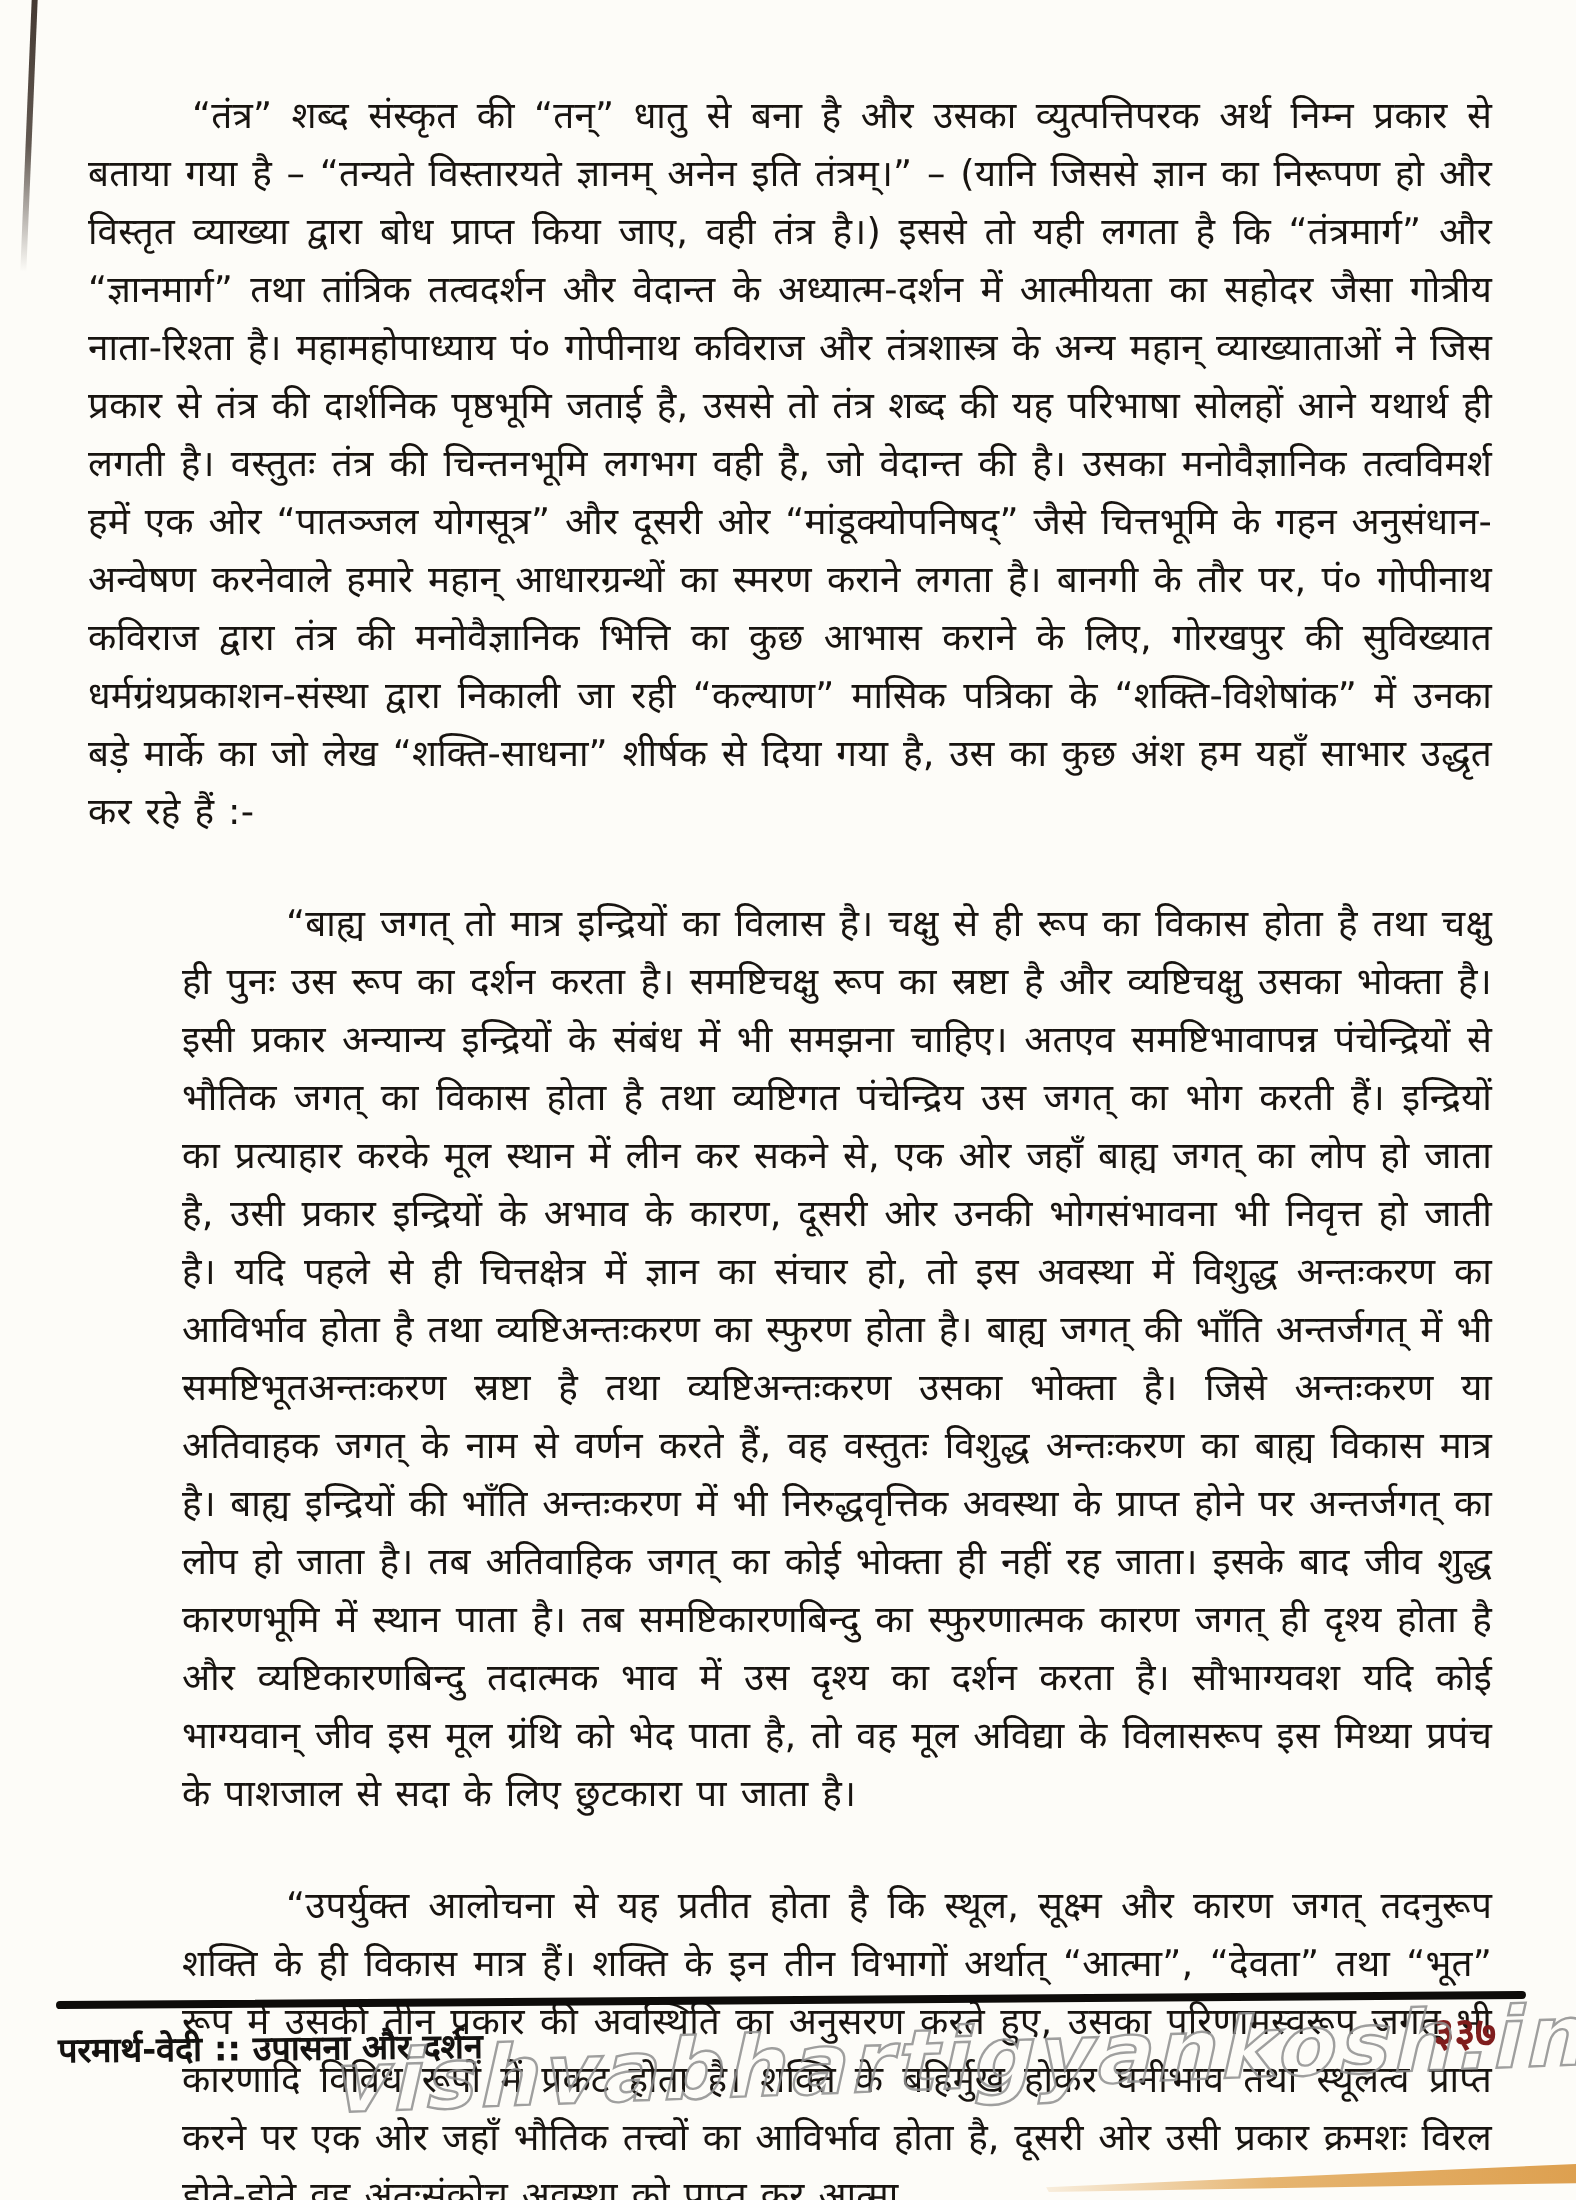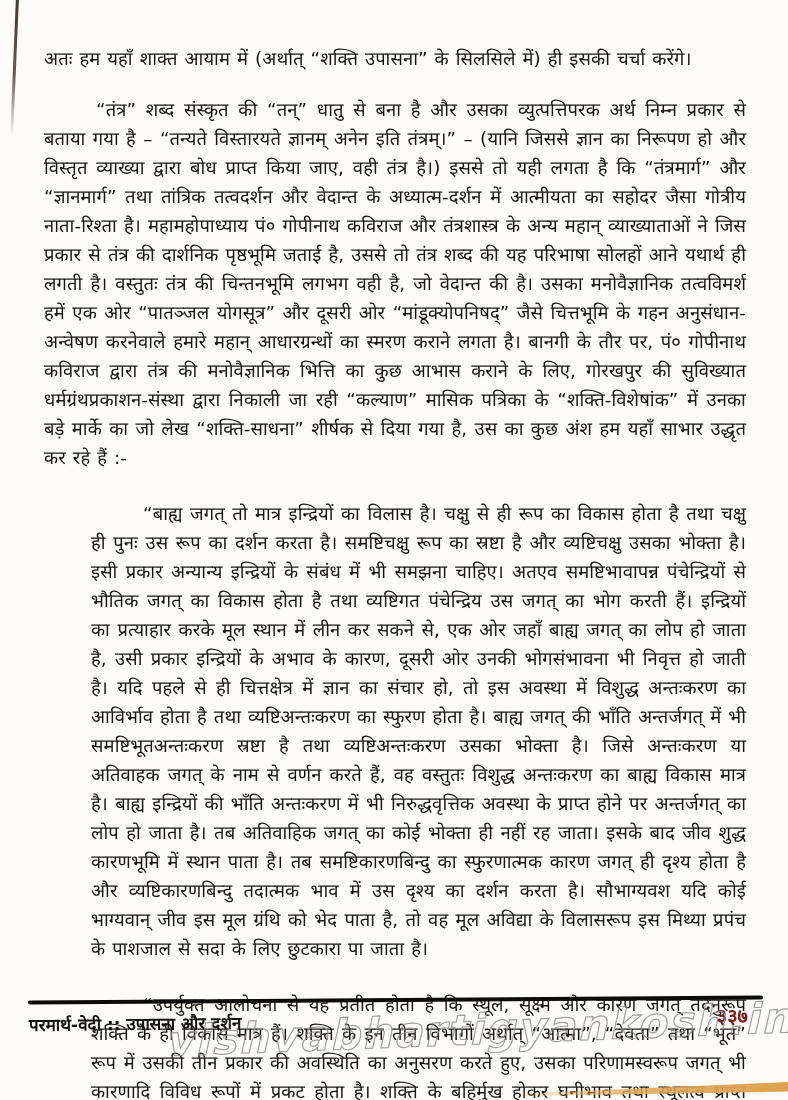--- a/index.html
+++ b/index.html
@@ -92,21 +92,20 @@
   }
 </style>
 </head>
 <body>
 
 <div class="page">
 
   <div class="scan-edge-left"></div>
 
   <div class="textblock">
-    <p>अतः हम यहाँ शाक्त आयाम में (अर्थात् “शक्ति उपासना” के सिलसिले में) ही इसकी चर्चा करेंगे।</p>
     <p class="indent">“तंत्र” शब्द संस्कृत की “तन्” धातु से बना है और उसका व्युत्पत्तिपरक अर्थ निम्न प्रकार से बताया गया है – “तन्यते विस्तारयते ज्ञानम् अनेन इति तंत्रम्।” – (यानि जिससे ज्ञान का निरूपण हो और विस्तृत व्याख्या द्वारा बोध प्राप्त किया जाए, वही तंत्र है।) इससे तो यही लगता है कि “तंत्रमार्ग” और “ज्ञानमार्ग” तथा तांत्रिक तत्वदर्शन और वेदान्त के अध्यात्म-दर्शन में आत्मीयता का सहोदर जैसा गोत्रीय नाता-रिश्ता है। महामहोपाध्याय पं० गोपीनाथ कविराज और तंत्रशास्त्र के अन्य महान् व्याख्याताओं ने जिस प्रकार से तंत्र की दार्शनिक पृष्ठभूमि जताई है, उससे तो तंत्र शब्द की यह परिभाषा सोलहों आने यथार्थ ही लगती है। वस्तुतः तंत्र की चिन्तनभूमि लगभग वही है, जो वेदान्त की है। उसका मनोवैज्ञानिक तत्वविमर्श हमें एक ओर “पातञ्जल योगसूत्र” और दूसरी ओर “मांडूक्योपनिषद्” जैसे चित्तभूमि के गहन अनुसंधान-अन्वेषण करनेवाले हमारे महान् आधारग्रन्थों का स्मरण कराने लगता है। बानगी के तौर पर, पं० गोपीनाथ कविराज द्वारा तंत्र की मनोवैज्ञानिक भित्ति का कुछ आभास कराने के लिए, गोरखपुर की सुविख्यात धर्मग्रंथप्रकाशन-संस्था द्वारा निकाली जा रही “कल्याण” मासिक पत्रिका के “शक्ति-विशेषांक” में उनका बड़े मार्के का जो लेख “शक्ति-साधना” शीर्षक से दिया गया है, उस का कुछ अंश हम यहाँ साभार उद्धृत कर रहे हैं :-</p>
     <p class="indent block-gap">“बाह्य जगत् तो मात्र इन्द्रियों का विलास है। चक्षु से ही रूप का विकास होता है तथा चक्षु ही पुनः उस रूप का दर्शन करता है। समष्टिचक्षु रूप का स्रष्टा है और व्यष्टिचक्षु उसका भोक्ता है। इसी प्रकार अन्यान्य इन्द्रियों के संबंध में भी समझना चाहिए। अतएव समष्टिभावापन्न पंचेन्द्रियों से भौतिक जगत् का विकास होता है तथा व्यष्टिगत पंचेन्द्रिय उस जगत् का भोग करती हैं। इन्द्रियों का प्रत्याहार करके मूल स्थान में लीन कर सकने से, एक ओर जहाँ बाह्य जगत् का लोप हो जाता है, उसी प्रकार इन्द्रियों के अभाव के कारण, दूसरी ओर उनकी भोगसंभावना भी निवृत्त हो जाती है। यदि पहले से ही चित्तक्षेत्र में ज्ञान का संचार हो, तो इस अवस्था में विशुद्ध अन्तःकरण का आविर्भाव होता है तथा व्यष्टिअन्तःकरण का स्फुरण होता है। बाह्य जगत् की भाँति अन्तर्जगत् में भी समष्टिभूतअन्तःकरण स्रष्टा है तथा व्यष्टिअन्तःकरण उसका भोक्ता है। जिसे अन्तःकरण या अतिवाहक जगत् के नाम से वर्णन करते हैं, वह वस्तुतः विशुद्ध अन्तःकरण का बाह्य विकास मात्र है। बाह्य इन्द्रियों की भाँति अन्तःकरण में भी निरुद्धवृत्तिक अवस्था के प्राप्त होने पर अन्तर्जगत् का लोप हो जाता है। तब अतिवाहिक जगत् का कोई भोक्ता ही नहीं रह जाता। इसके बाद जीव शुद्ध कारणभूमि में स्थान पाता है। तब समष्टिकारणबिन्दु का स्फुरणात्मक कारण जगत् ही दृश्य होता है और व्यष्टिकारणबिन्दु तदात्मक भाव में उस दृश्य का दर्शन करता है। सौभाग्यवश यदि कोई भाग्यवान् जीव इस मूल ग्रंथि को भेद पाता है, तो वह मूल अविद्या के विलासरूप इस मिथ्या प्रपंच के पाशजाल से सदा के लिए छुटकारा पा जाता है।</p>
     <p class="indent block-gap">“उपर्युक्त आलोचना से यह प्रतीत होता है कि स्थूल, सूक्ष्म और कारण जगत् तदनुरूप शक्ति के ही विकास मात्र हैं। शक्ति के इन तीन विभागों अर्थात् “आत्मा”, “देवता” तथा “भूत” रूप में उसकी तीन प्रकार की अवस्थिति का अनुसरण करते हुए, उसका परिणामस्वरूप जगत् भी कारणादि विविध रूपों में प्रकट होता है। शक्ति के बहिर्मुख होकर घनीभाव तथा स्थूलत्व प्राप्त करने पर एक ओर जहाँ भौतिक तत्त्वों का आविर्भाव होता है, दूसरी ओर उसी प्रकार क्रमशः विरल होते-होते वह अंतःसंकोच अवस्था को प्राप्त कर आत्मा</p>
   </div>
 
   <div class="footer-rule"></div>
 
   <div class="footer-title">परमार्थ-वेदी :: उपासना और दर्शन</div>
 
   <div class="footer-pagenum">३३७</div>

